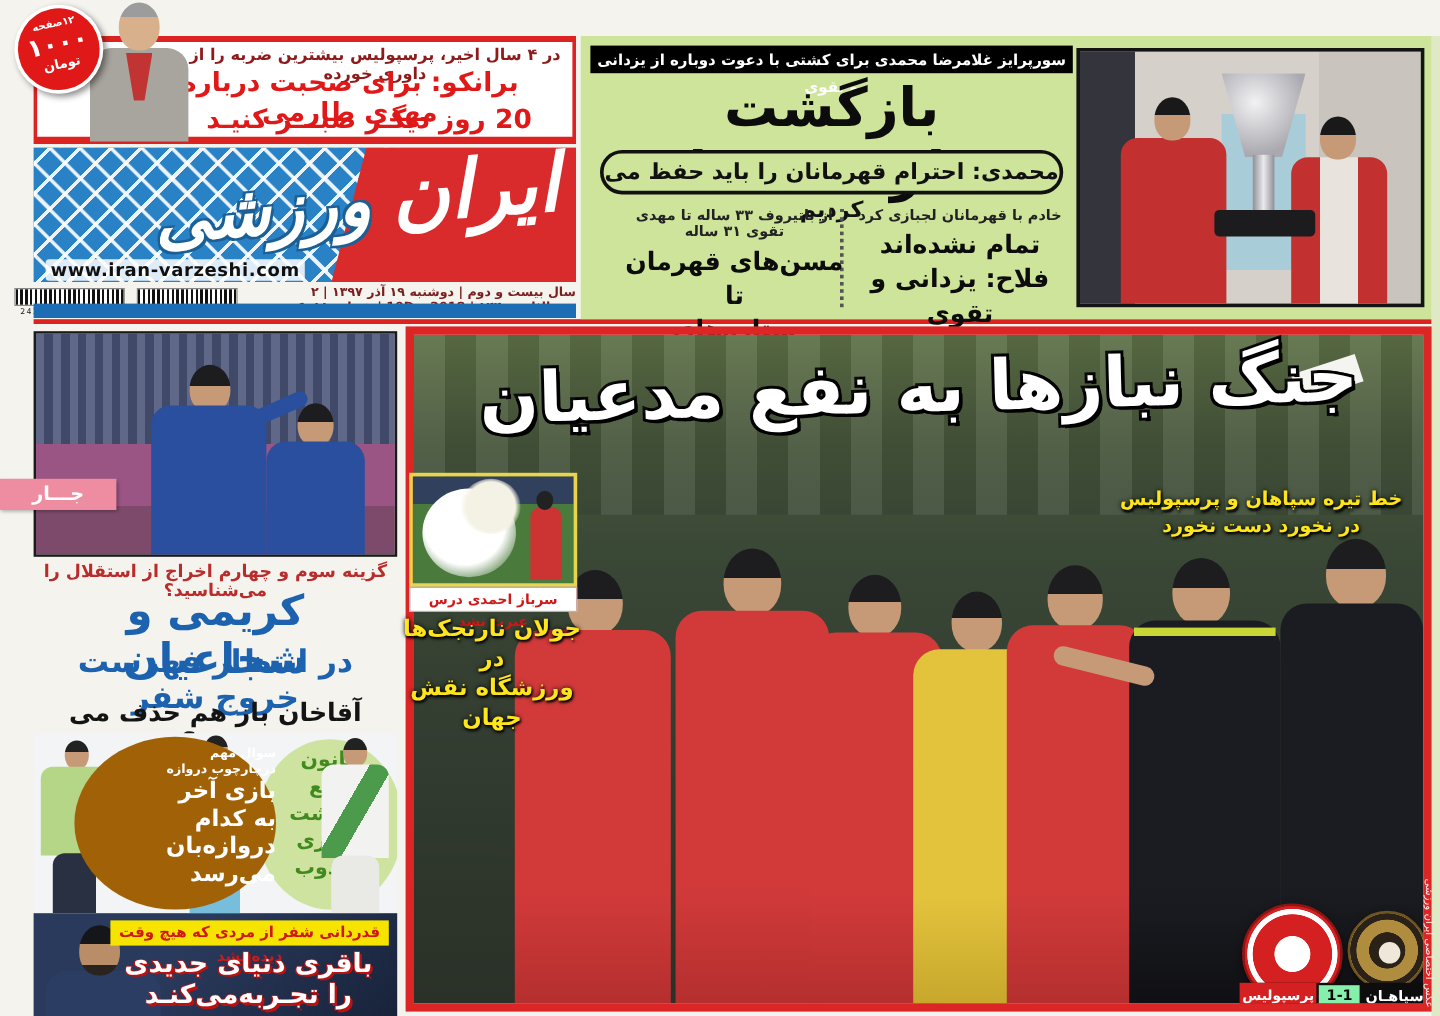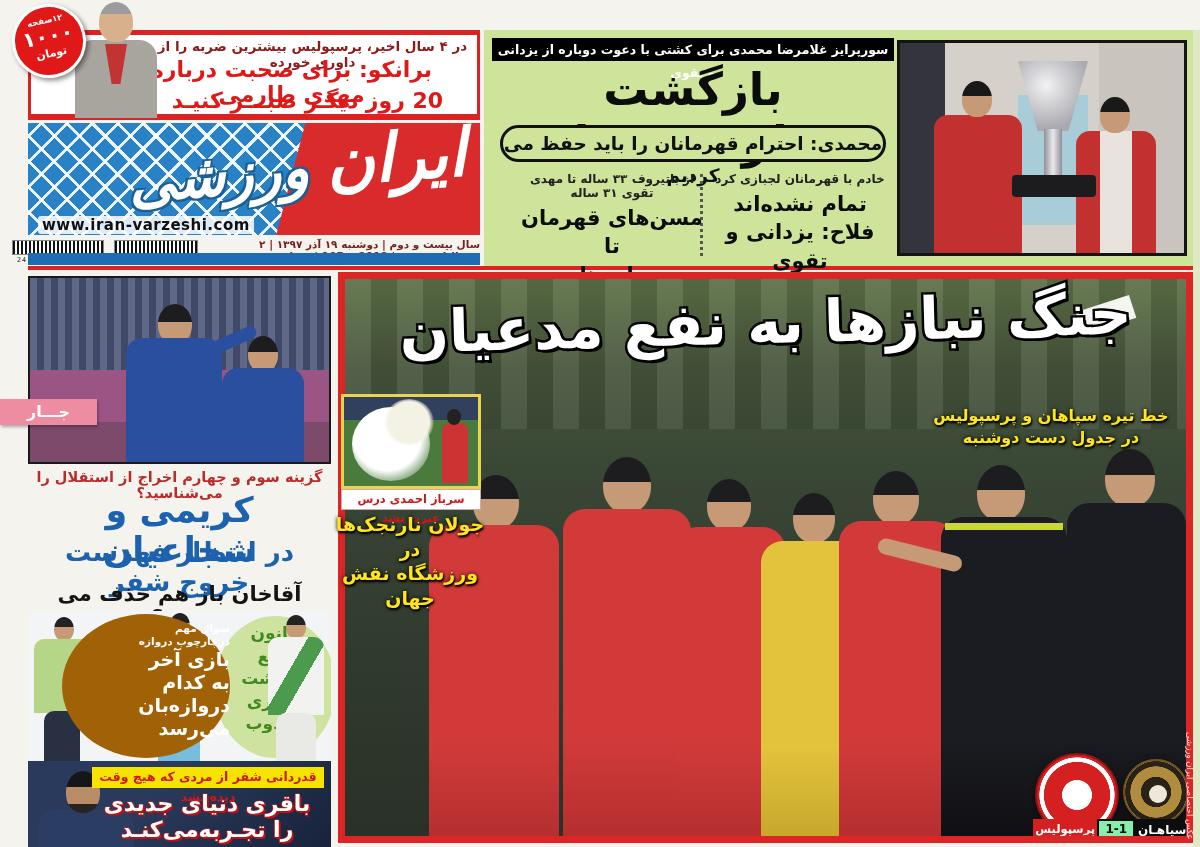--- a/index.html
+++ b/index.html
@@ -260,21 +260,21 @@
     <div class="figure-body black-kit" style="position:absolute; left:596px; top:238px; width:126px; height:319px;"></div>
     <div class="ref-trim" style="left:600px; top:244px; width:118px; height:7px;"></div>
     <div class="ref-arm" style="left:532px; top:268px;"></div>
 
     <div class="figure-head" style="left:760px; top:170px; width:50px; height:58px;"></div>
     <div class="figure-body black-kit" style="position:absolute; left:722px; top:224px; width:119px; height:333px;"></div>
     <div class="white-card" style="right:52px; top:24px;"></div>
     <div class="main-headline fa">جنگ نبازها به نفع مدعیان</div>
     <div class="main-subhead fa">
       <div>خط تیره سپاهان و پرسپولیس</div>
-      <div>در جدول دست دوشنبه</div>
+      <div>در نخورد دست نخورد</div>
     </div>
     <div class="persepolis-badge" style="left:690px; top:474px;"></div>
     <div class="sepahan-badge" style="left:778px; top:480px;">
       <div class="sepahan-flower" style="left:24px; top:24px;"></div>
     </div>
     <div class="score-strip" style="left:688px; top:540px;">
       <span class="score-home fa">سپاهـان</span>
       <span class="score-result">1-1</span>
       <span class="score-away fa">پرسپولیس</span>
     </div>

